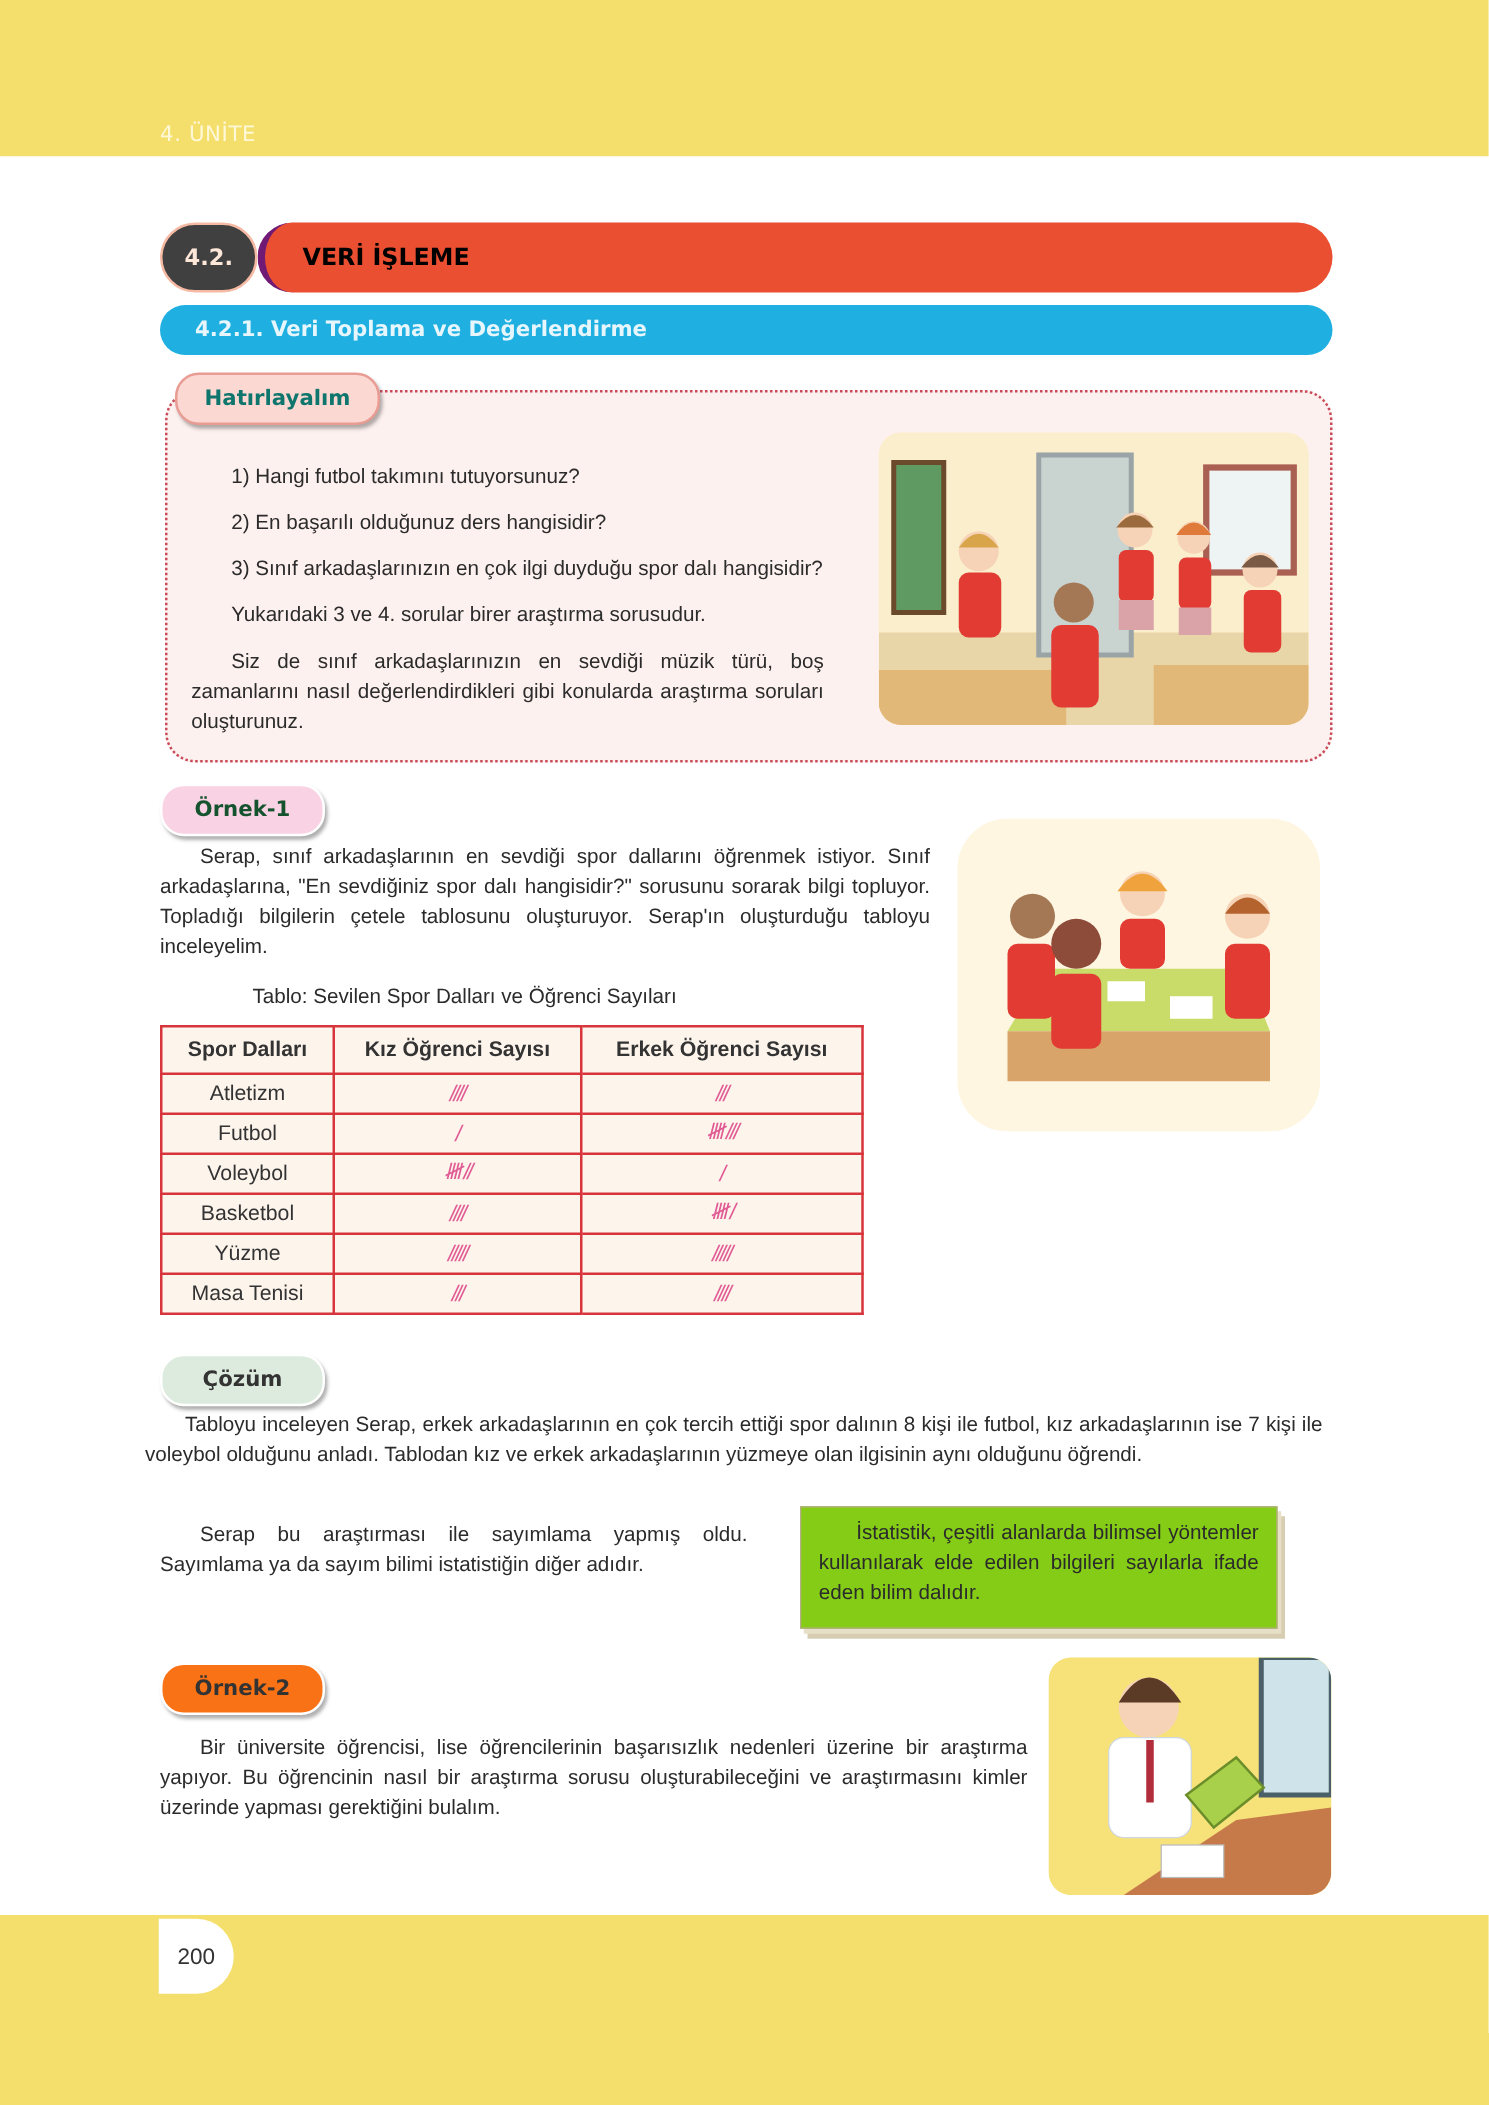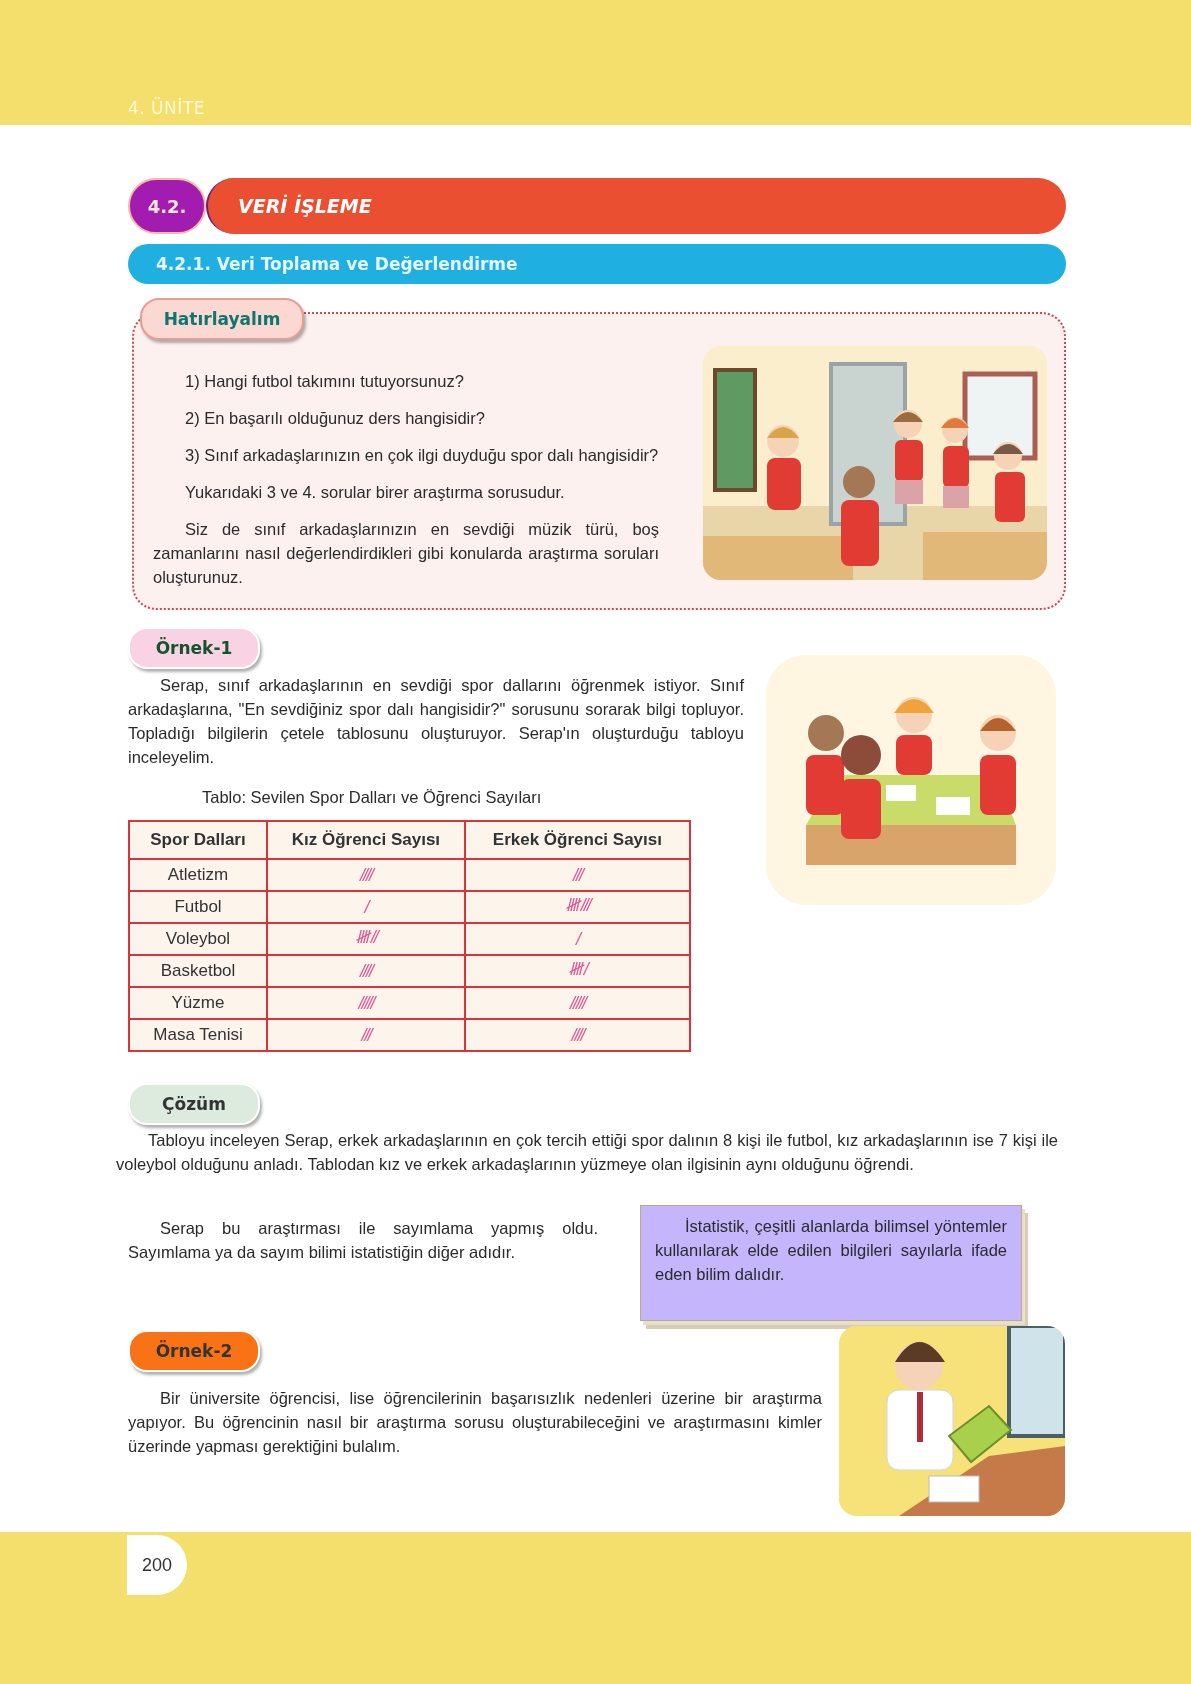--- a/index.html
+++ b/index.html
@@ -27,34 +27,33 @@
     background: #fff; border-radius: 0 30px 30px 0;
     display: flex; align-items: center; justify-content: center;
     font-size: 18px; color: #333;
   }
   
   .section-head {
     position: absolute; left: 128px; top: 178px; width: 938px; height: 56px;
   }
   .section-num {
     position: absolute; left: 0; top: 0; width: 78px; height: 56px;
-    background: #a21caf; border-radius: 28px;
+    background: #404040; border-radius: 28px;
     color: #fde7d9; font-weight: bold; font-size: 18px;
     display: flex; align-items: center; justify-content: center;
     font-family: "DejaVu Sans", sans-serif;
     border: 2px solid #f6b9a4; box-sizing: border-box;
   }
   .section-title {
     position: absolute; left: 78px; top: 0; right: 0; height: 56px;
     background: #ea4f31; border-radius: 28px;
-    color: #ffffff; font-size: 19px; font-weight: bold;
+    color: #000000; font-size: 19px; font-weight: bold;
     display: flex; align-items: center; padding-left: 30px;
     font-family: "DejaVu Sans", sans-serif;
-    border-left: 2px solid #701a75;
-    font-style: italic;
+    border-left: 6px solid #701a75;
   }
   .subsection-bar {
     position: absolute; left: 128px; top: 244px; width: 938px; height: 40px;
     background: #1fb0e1; border-radius: 20px;
     color: #e6f6fc; font-size: 17px; font-weight: bold;
     display: flex; align-items: center; padding-left: 28px; box-sizing: border-box;
     font-family: "DejaVu Sans", sans-serif;
   }
   
   .remember-box {
@@ -106,22 +105,22 @@
   }
   table.tally th, table.tally td {
     border: 2px solid #d8343c; height: 30px; text-align: center; padding: 0;
   }
   table.tally th { font-weight: bold; color: #333; height: 36px; }
   table.tally td.sport { width: 136px; color: #333; }
   .tally-mark { color: #e05a93; font-style: italic; letter-spacing: -2px; font-size: 18px; }
   .p-cozum { left: 116px; top: 1128px; width: 942px; }
   .p-sayim { left: 128px; top: 1216px; width: 470px; }
   .note-box {
-    position: absolute; left: 640px; top: 1205px; width: 382px; height: 116px;
-    background: #c4b5fd; border: 1px solid #b8ab8b;
+    position: absolute; left: 640px; top: 1205px; width: 382px; height: 98px;
+    background: #84cc16; border: 1px solid #b8ab8b;
     box-shadow: 3px 4px 0 #e7dfc8, 6px 8px 0 #d6cdb2;
     font-size: 16.5px; line-height: 24px; padding: 8px 14px; box-sizing: border-box;
     text-align: justify;
   }
   .note-box p { margin: 0; text-indent: 30px; }
   .p-ornek2 { left: 128px; top: 1386px; width: 694px; }
 </style>
 </head>
 <body>
 

